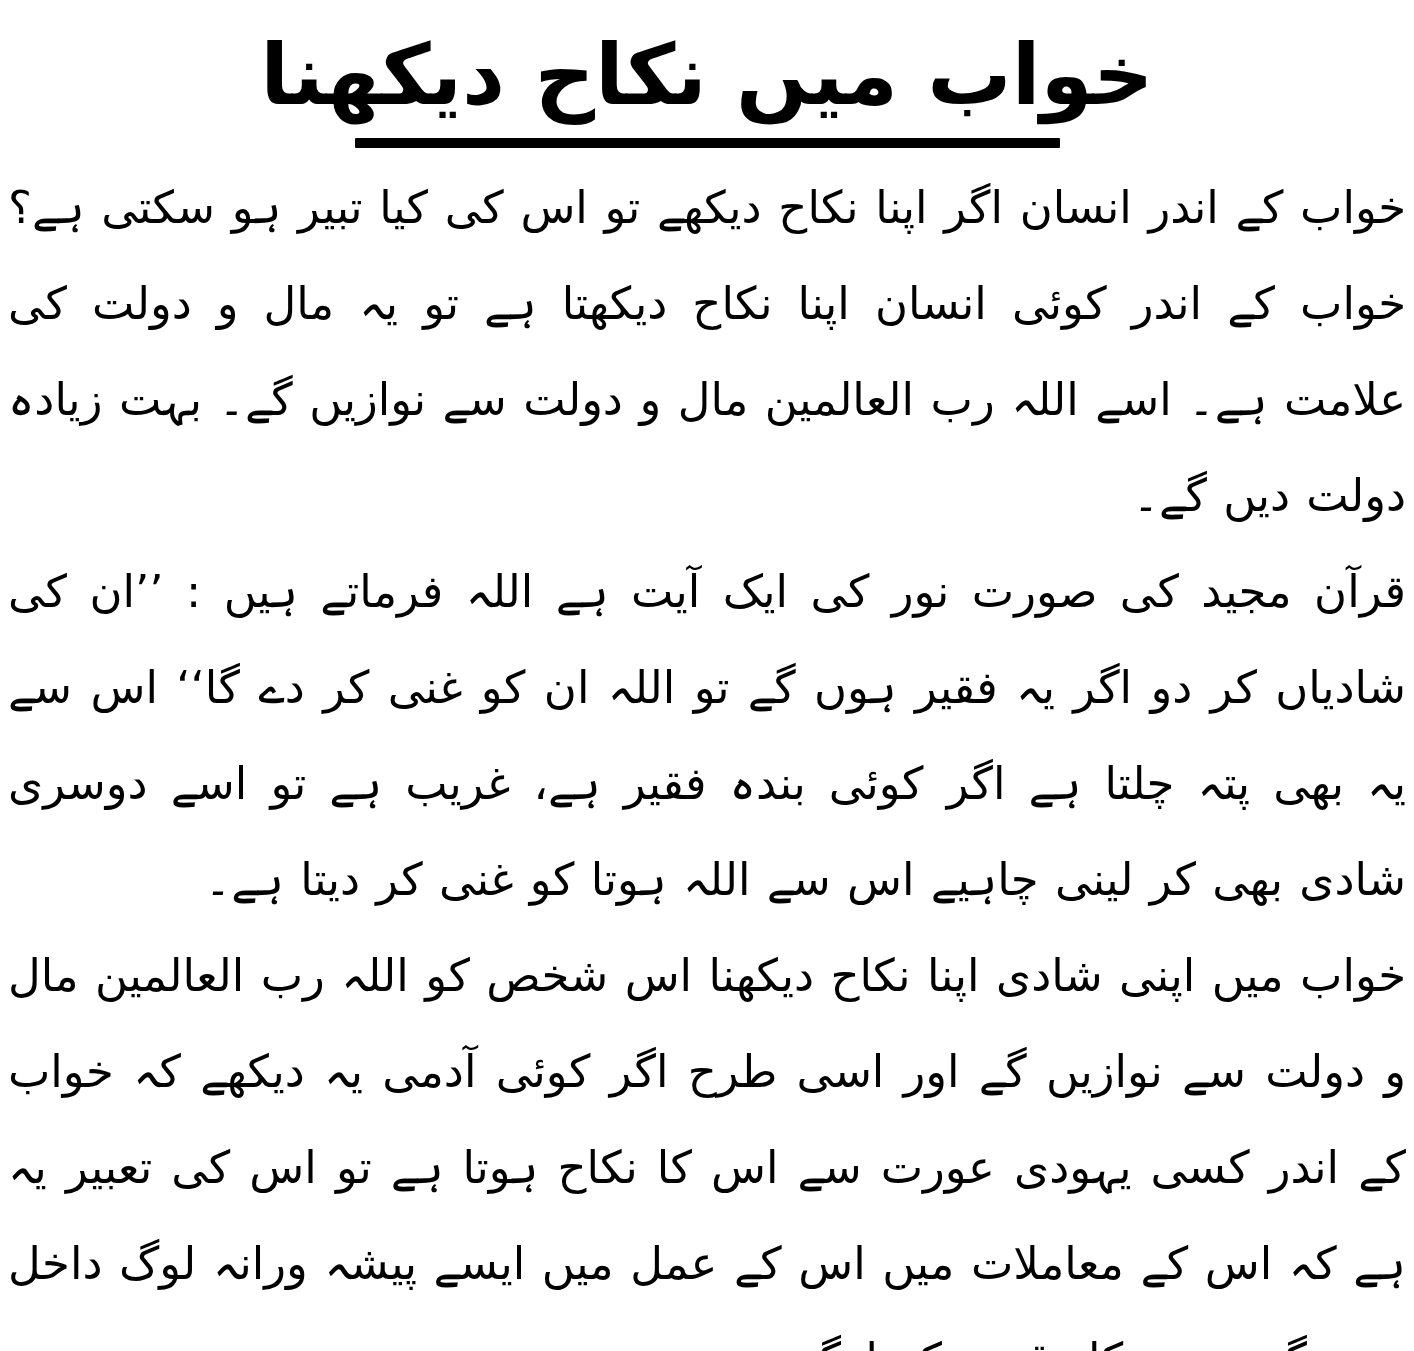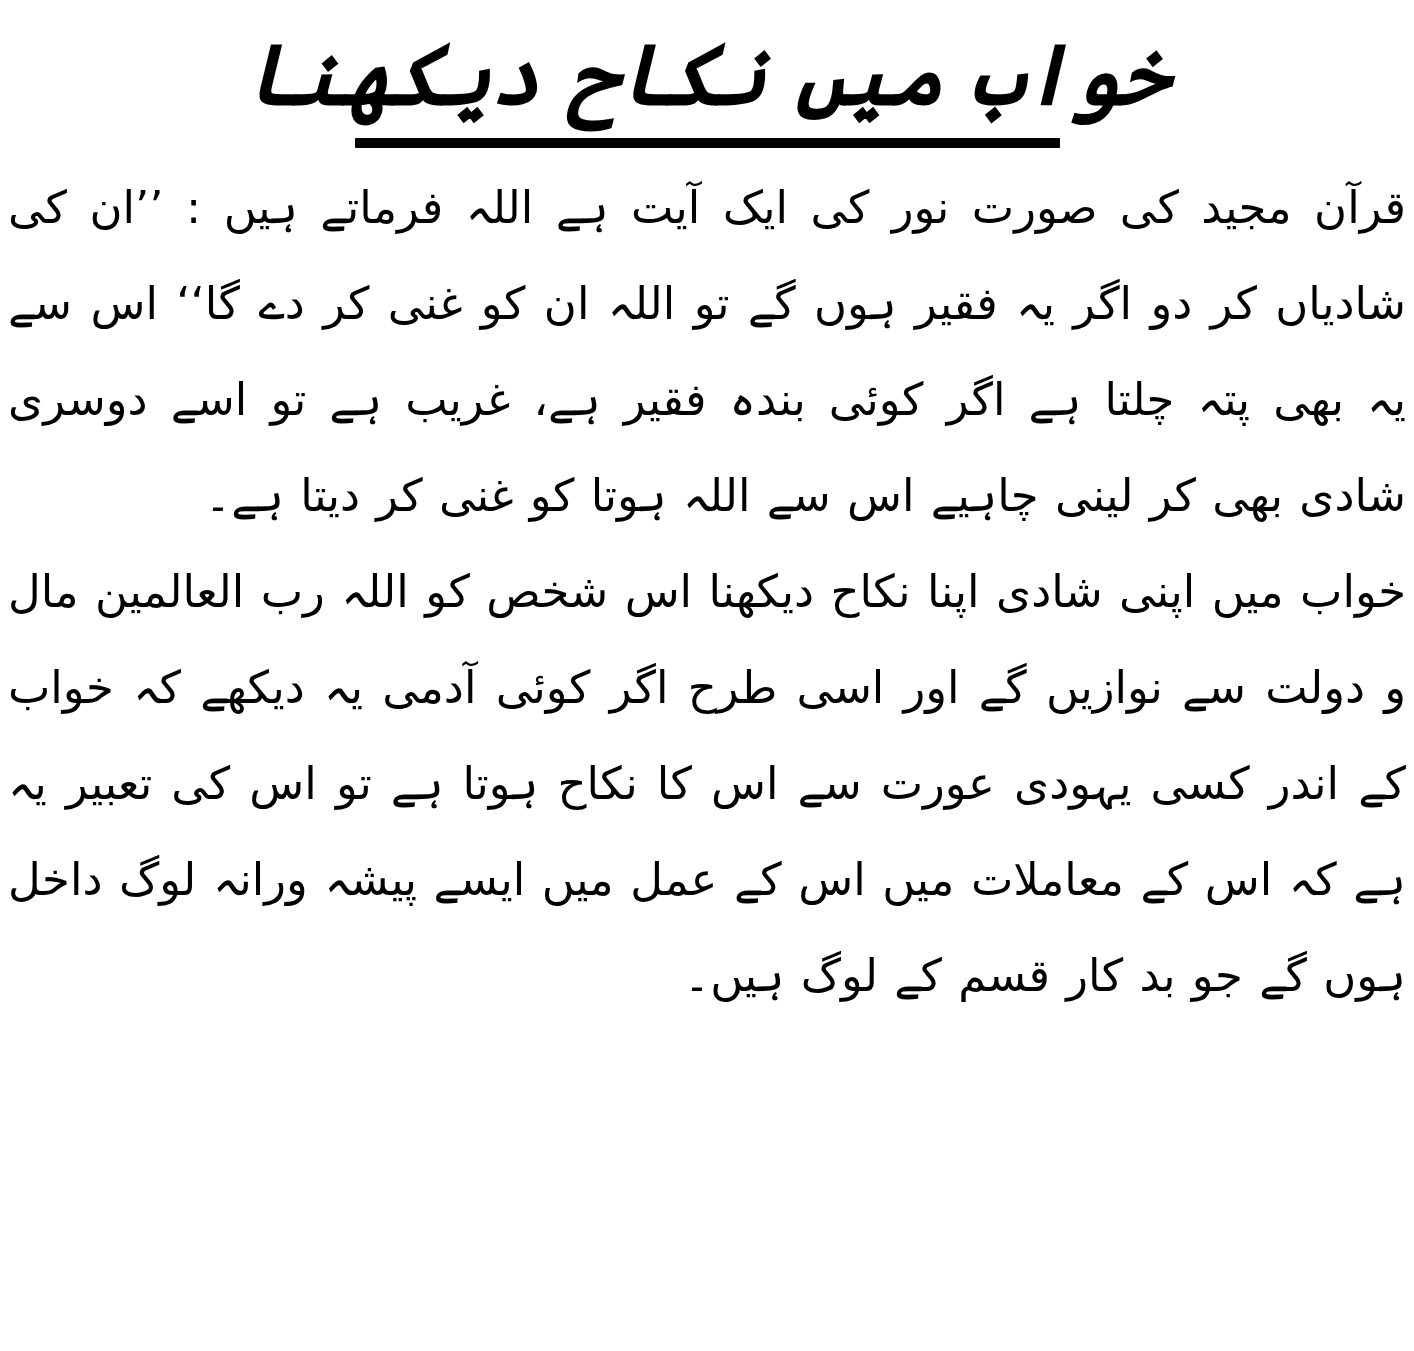--- a/index.html
+++ b/index.html
@@ -24,21 +24,20 @@
   .title-block {
     text-align: center;
   }
   .article-title {
     margin: 14px 0 0 0;
     font-family: "DejaVu Serif", "DejaVu Sans", serif;
     font-weight: bold;
     font-size: 84px;
     line-height: 1.45;
     color: #000000;
-    font-style: italic;
   }
   .title-underline {
     width: 705px;
     height: 10px;
     background: #000000;
     margin: 2px auto 12px auto;
     border-radius: 1px;
   }
   .body-paragraph {
     margin: 0;
@@ -53,18 +52,19 @@
 </style>
 </head>
 <body>
 
 <div class="article">
   <div class="title-block">
     <h1 class="article-title">خواب میں نکاح دیکھنا</h1>
     <div class="title-underline"></div>
   </div>
 
+  <p class="body-paragraph">خواب کے اندر انسان اگر اپنا نکاح دیکھے تو اس کی کیا تبیر ہو سکتی ہے؟خواب کے اندر کوئی انسان اپنا نکاح دیکھتا ہے تو یہ مال و دولت کی علامت ہے۔ اسے اللہ رب العالمین مال و دولت سے نوازیں گے۔ بہت زیادہ دولت دیں گے۔</p>
 
   <p class="body-paragraph">قرآن مجید کی صورت نور کی ایک آیت ہے اللہ فرماتے ہیں : ’’ان کی شادیاں کر دو اگر یہ فقیر ہوں گے تو اللہ ان کو غنی کر دے گا‘‘ اس سے یہ بھی پتہ چلتا ہے اگر کوئی بندہ فقیر ہے، غریب ہے تو اسے دوسری شادی بھی کر لینی چاہیے اس سے اللہ ہوتا کو غنی کر دیتا ہے۔</p>
 
   <p class="body-paragraph">خواب میں اپنی شادی اپنا نکاح دیکھنا اس شخص کو اللہ رب العالمین مال و دولت سے نوازیں گے اور اسی طرح اگر کوئی آدمی یہ دیکھے کہ خواب کے اندر کسی یہودی عورت سے اس کا نکاح ہوتا ہے تو اس کی تعبیر یہ ہے کہ اس کے معاملات میں اس کے عمل میں ایسے پیشہ ورانہ لوگ داخل ہوں گے جو بد کار قسم کے لوگ ہیں۔</p>
 
 </div>
 
 </body></html>

